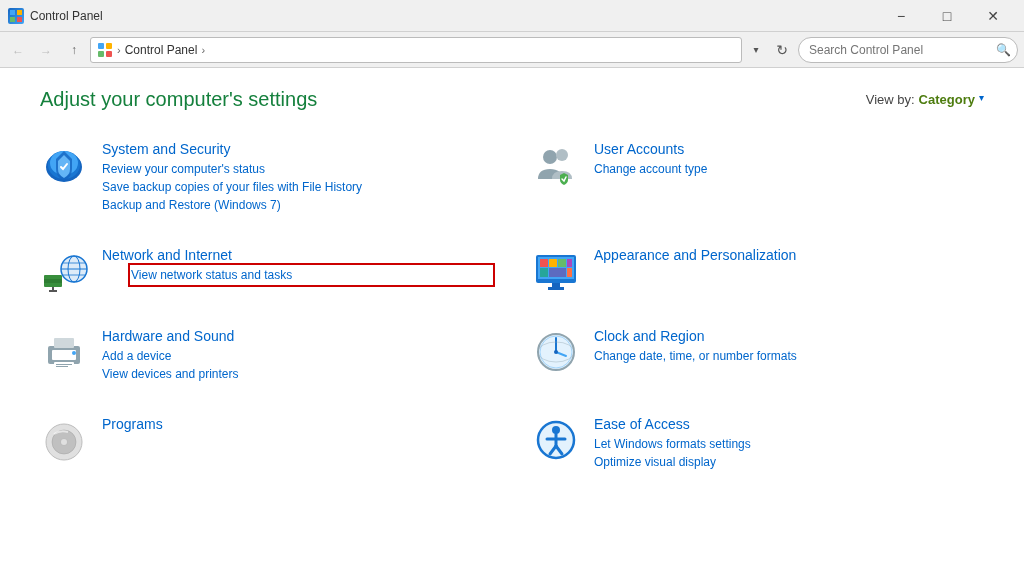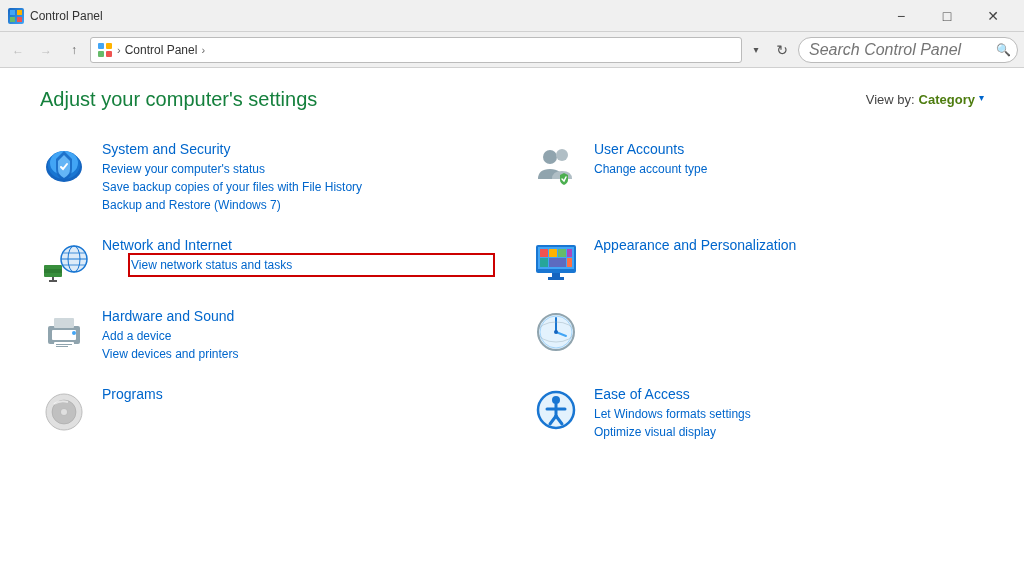--- a/index.html
+++ b/index.html
@@ -85,25 +85,24 @@
       display: flex; align-items: center; justify-content: center;
       color: #555; font-size: 14px; cursor: pointer;
       border-radius: 3px; border: none; background: transparent;
     }
     .search-box {
       width: 220px;
       height: 26px;
       border: 1px solid #bbb;
       border-radius: 13px;
       padding: 0 28px 0 10px;
-      font-size: 16px;
+      font-size: 12px;
       background: white;
       outline: none;
       color: #666;
-      font-style: italic;
     }
     .search-box-wrapper {
       position: relative;
       display: flex; align-items: center;
     }
     .search-icon-btn {
       position: absolute;
       right: 4px;
       width: 20px; height: 20px;
       display: flex; align-items: center; justify-content: center;
@@ -135,21 +134,21 @@
       color: #444;
     }
     .view-by-label { color: #444; }
     .view-by-value { color: #4d7c0f; cursor: pointer; font-weight: bold; }
     .view-by-arrow { color: #0066cc; font-size: 10px; cursor: pointer; }
 
     
     .categories-grid {
       display: grid;
       grid-template-columns: 1fr 1fr;
-      gap: 3px;
+      gap: 13px;
       column-gap: 40px;
     }
     .category-item {
       display: flex;
       align-items: flex-start;
       padding: 10px 0;
       gap: 14px;
     }
     .category-icon {
       width: 48px; height: 48px;
@@ -349,20 +348,24 @@
           <circle cx="24" cy="24" r="18" fill="#e3f2fd"></circle>
           <circle cx="24" cy="24" r="18" fill="none" stroke="#90a4ae" stroke-width="2"></circle>
           <circle cx="24" cy="24" r="16" fill="none" stroke="#64b5f6" stroke-width="1" opacity="0.5"></circle>
           <line x1="24" y1="24" x2="24" y2="10" stroke="#1976d2" stroke-width="2" stroke-linecap="round"></line>
           <line x1="24" y1="24" x2="34" y2="28" stroke="#42a5f5" stroke-width="2" stroke-linecap="round"></line>
           <circle cx="24" cy="24" r="2" fill="#1565c0"></circle>
 
           <ellipse cx="24" cy="24" rx="18" ry="10" fill="none" stroke="#90a4ae" stroke-width="0.8" opacity="0.5"></ellipse>
         </svg>
       </div>
+      <div class="category-text">
+        <a class="category-title">Clock and Region</a>
+        <a class="category-link">Change date, time, or number formats</a>
+      </div>
     </div>
 
     <div class="category-item">
       <div class="category-icon">
         <svg width="48" height="48" viewBox="0 0 48 48">
 
           <circle cx="24" cy="26" r="18" fill="#e0e0e0"></circle>
           <circle cx="24" cy="26" r="18" fill="none" stroke="#bdbdbd" stroke-width="1"></circle>
           <circle cx="24" cy="26" r="12" fill="silver"></circle>
           <circle cx="24" cy="26" r="12" fill="none" stroke="#9e9e9e" stroke-width="0.5"></circle>

